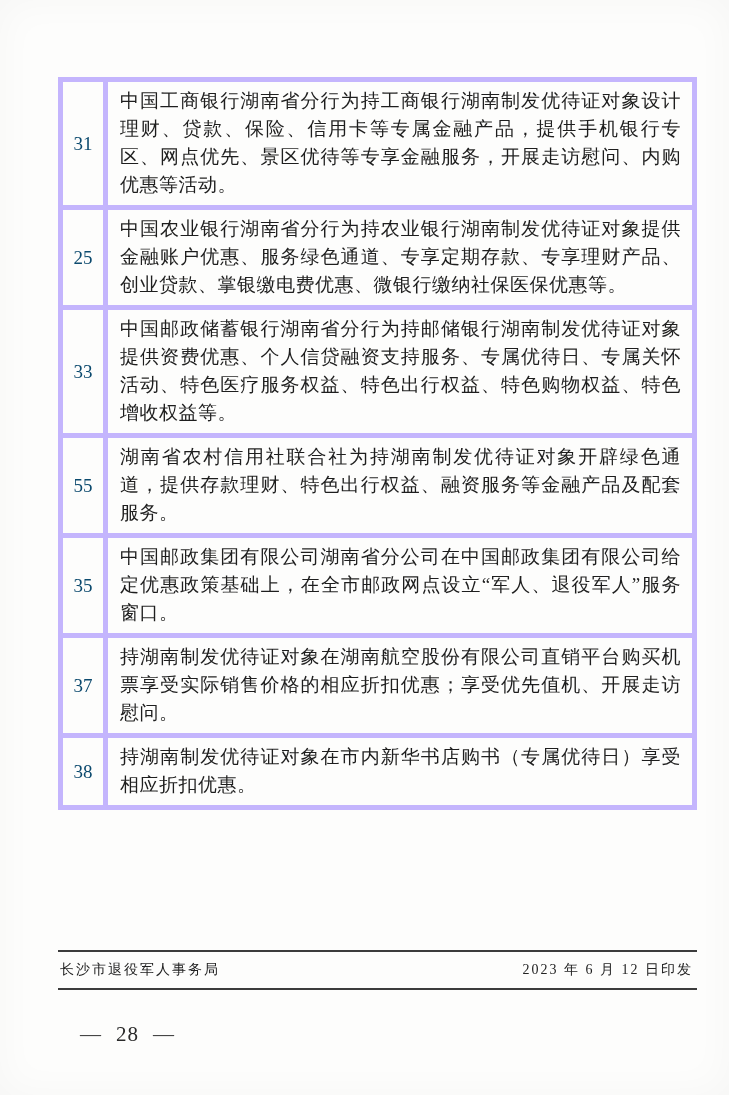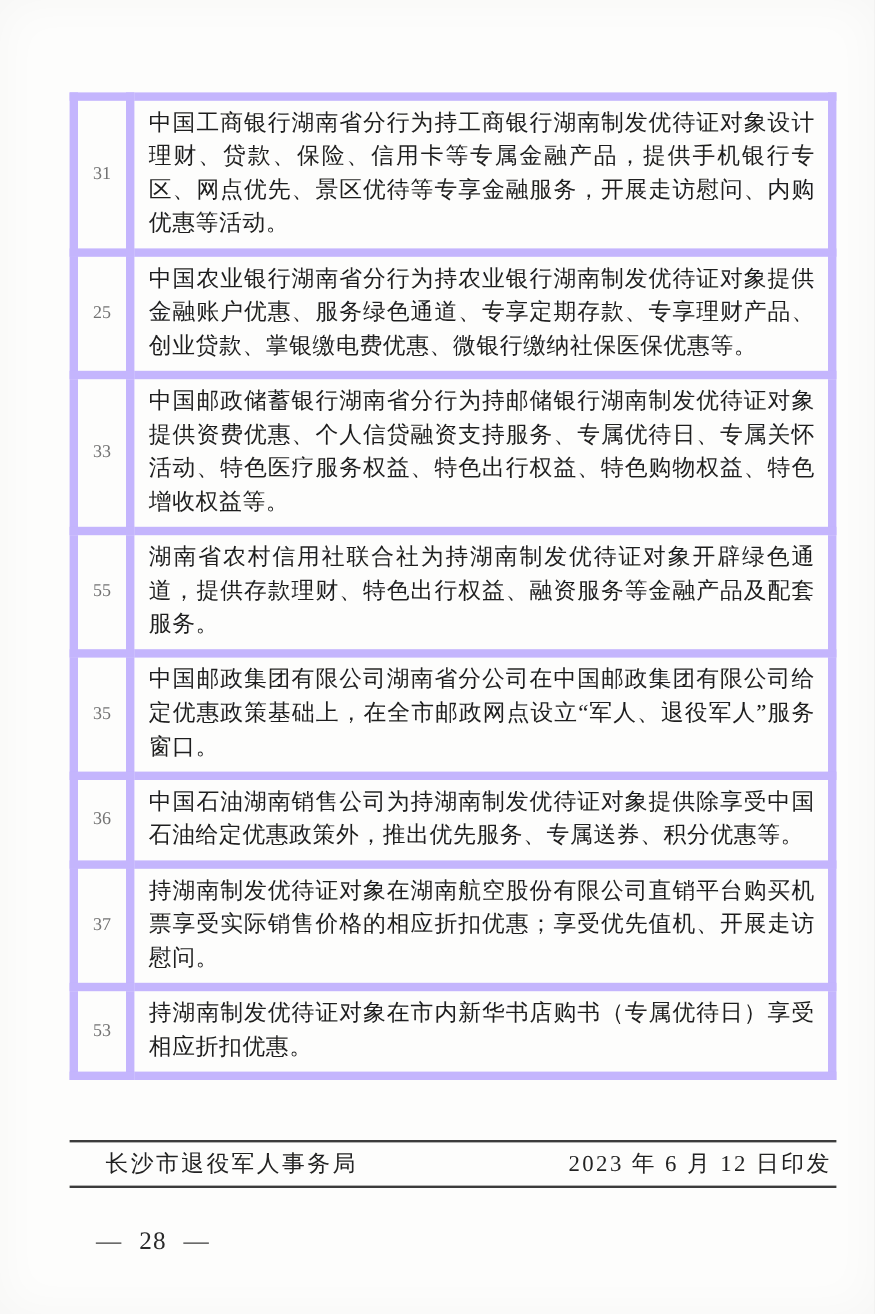--- a/index.html
+++ b/index.html
@@ -20,28 +20,28 @@
   }
   .benefits-table {
     position: absolute;
     left: 58px;
     top: 77px;
     width: 639px;
     border-collapse: collapse;
     table-layout: fixed;
   }
   .benefits-table td {
-    border: 7px solid #c4b5fd;
+    border: 5px solid #c4b5fd;
     vertical-align: middle;
   }
   .benefits-table td.num {
     width: 40px;
     text-align: center;
-    font-size: 15px;
-    color: #737373;
+    font-size: 19px;
+    color: #0c4a6e;
     padding: 0;
   }
   .benefits-table td.content {
     font-size: 19px;
     line-height: 28px;
     padding: 5px 11px 6px 12px;
     text-align: justify;
     text-justify: inter-ideograph;
     letter-spacing: 0.5px;
     color: #1e1e1e;
@@ -54,25 +54,24 @@
   }
   .footer-rule {
     height: 0;
     border-top: 2px solid #3c3c3c;
   }
   .footer-row {
     display: flex;
     justify-content: space-between;
     align-items: center;
     height: 36px;
-    font-size: 19px;
+    font-size: 14px;
     letter-spacing: 2px;
     color: #222;
     padding: 0 4px 0 2px;
-    margin-left: 28px;
   }
   .page-number {
     position: absolute;
     left: 80px;
     top: 1022px;
     font-size: 21px;
     color: #2a2a2a;
     letter-spacing: 1px;
   }
   .page-number .dash {
@@ -103,29 +102,25 @@
       </tr>
       <tr>
         <td class="num">55</td>
         <td class="content">湖南省农村信用社联合社为持湖南制发优待证对象开辟绿色通道，提供存款理财、特色出行权益、融资服务等金融产品及配套服务。</td>
       </tr>
       <tr>
         <td class="num">35</td>
         <td class="content">中国邮政集团有限公司湖南省分公司在中国邮政集团有限公司给定优惠政策基础上，在全市邮政网点设立“军人、退役军人”服务窗口。</td>
       </tr>
       <tr>
-        <td class="num">36</td>
-        <td class="content">中国石油湖南销售公司为持湖南制发优待证对象提供除享受中国石油给定优惠政策外，推出优先服务、专属送券、积分优惠等。</td>
-      </tr>
-      <tr>
         <td class="num">37</td>
         <td class="content">持湖南制发优待证对象在湖南航空股份有限公司直销平台购买机票享受实际销售价格的相应折扣优惠；享受优先值机、开展走访慰问。</td>
       </tr>
       <tr>
-        <td class="num">53</td>
+        <td class="num">38</td>
         <td class="content">持湖南制发优待证对象在市内新华书店购书（专属优待日）享受相应折扣优惠。</td>
       </tr>
     </tbody>
   </table>
 
   <div class="footer">
     <div class="footer-rule"></div>
     <div class="footer-row">
       <span>长沙市退役军人事务局</span>
       <span>2023 年 6 月 12 日印发</span>

